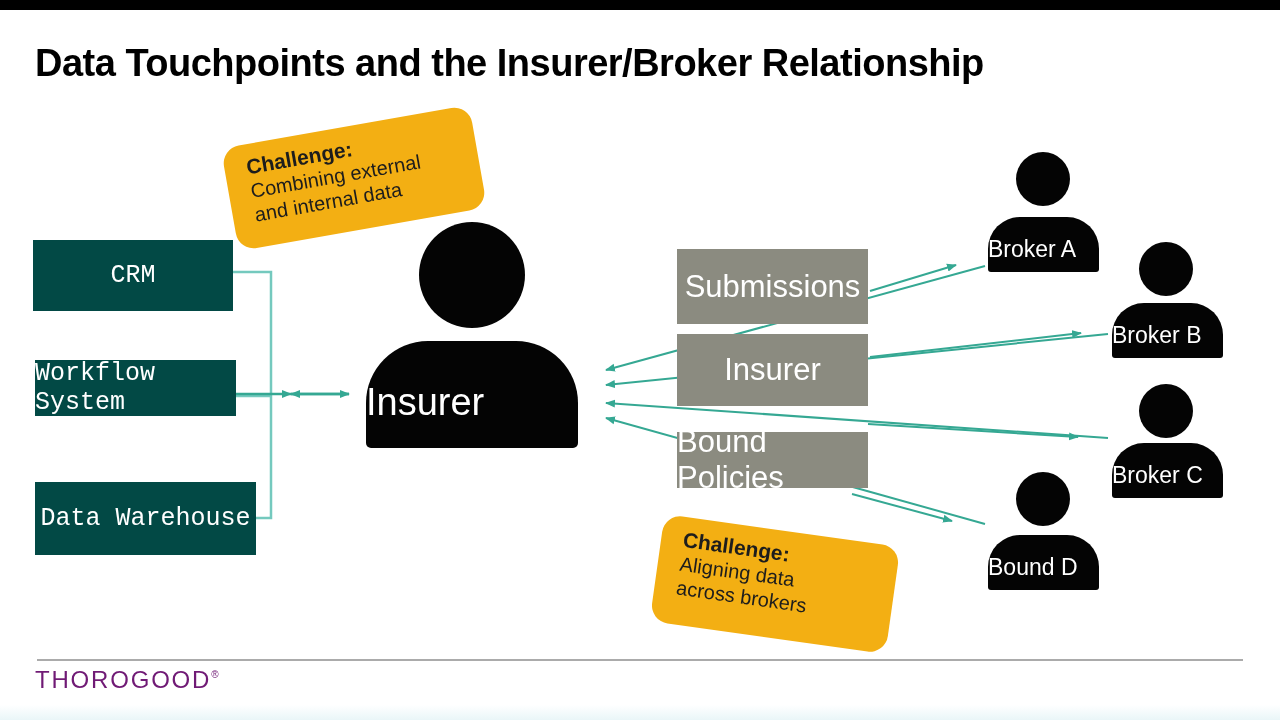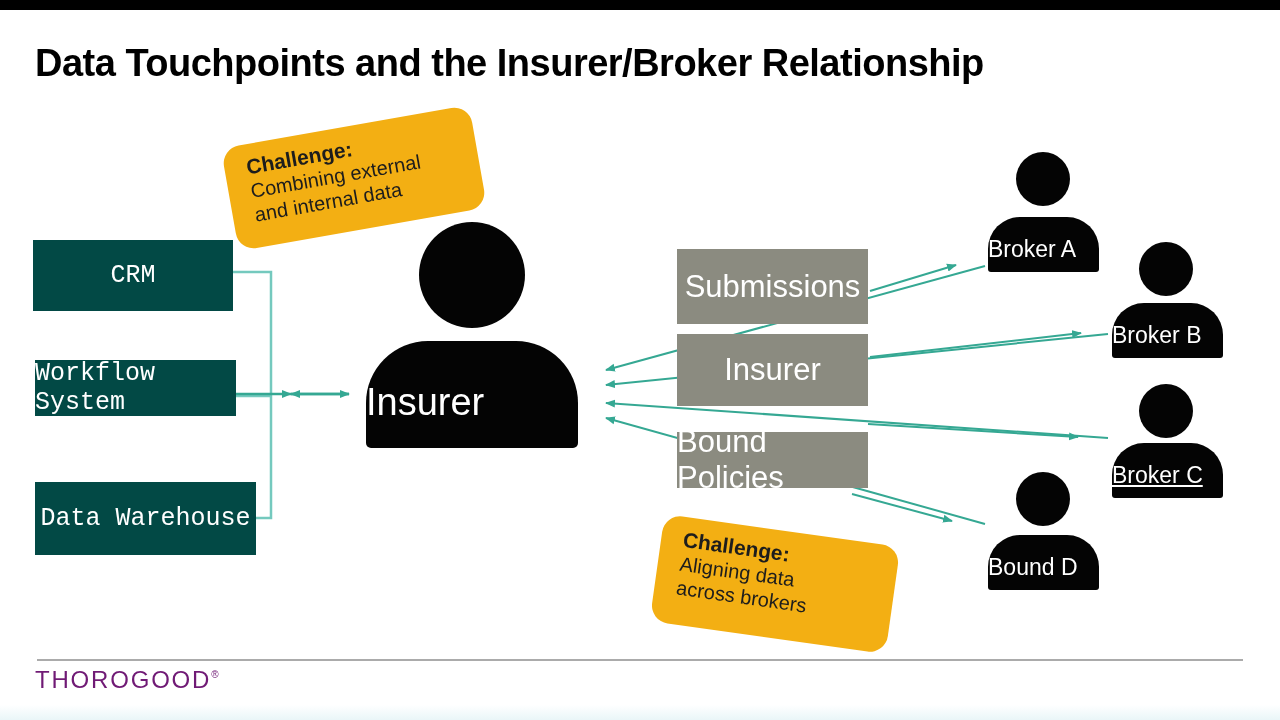--- a/index.html
+++ b/index.html
@@ -38,21 +38,21 @@
   .insurer .torso { left:366px; top:341px; width:212px; height:107px;
                     border-radius:62px 62px 5px 5px; font-size:38px; padding-top:16px; }
   .broker .head  { width:54px; height:54px; }
   .broker .torso { width:111px; height:55px; border-radius:32px 32px 3px 3px;
                    font-size:23px; padding-top:9px; }
   .broker-a .head  { left:1016px; top:152px; }
   .broker-a .torso { left:988px;  top:217px; }
   .broker-b .head  { left:1139px; top:242px; }
   .broker-b .torso { left:1112px; top:303px; }
   .broker-c .head  { left:1139px; top:384px; }
-  .broker-c .torso { left:1112px; top:443px;text-decoration:underline; }
+  .broker-c .torso { left:1112px; top:443px; }
   .broker-d .head  { left:1016px; top:472px; }
   .broker-d .torso { left:988px;  top:535px; }
 
   
   .callout { position:absolute; background:#f3af13; border-radius:18px; color:#1d1d1d;
              padding:10px 16px 10px 22px; z-index:3; line-height:1.2; }
   .callout .heading { font-weight:bold; font-size:21px; }
   .callout .line    { font-size:20px; }
   .callout-1 { left:228px; top:126px; width:252px; height:104px; transform:rotate(-10deg); }
   .callout-2 { left:656px; top:530px; width:238px; height:108px; transform:rotate(8deg); }

